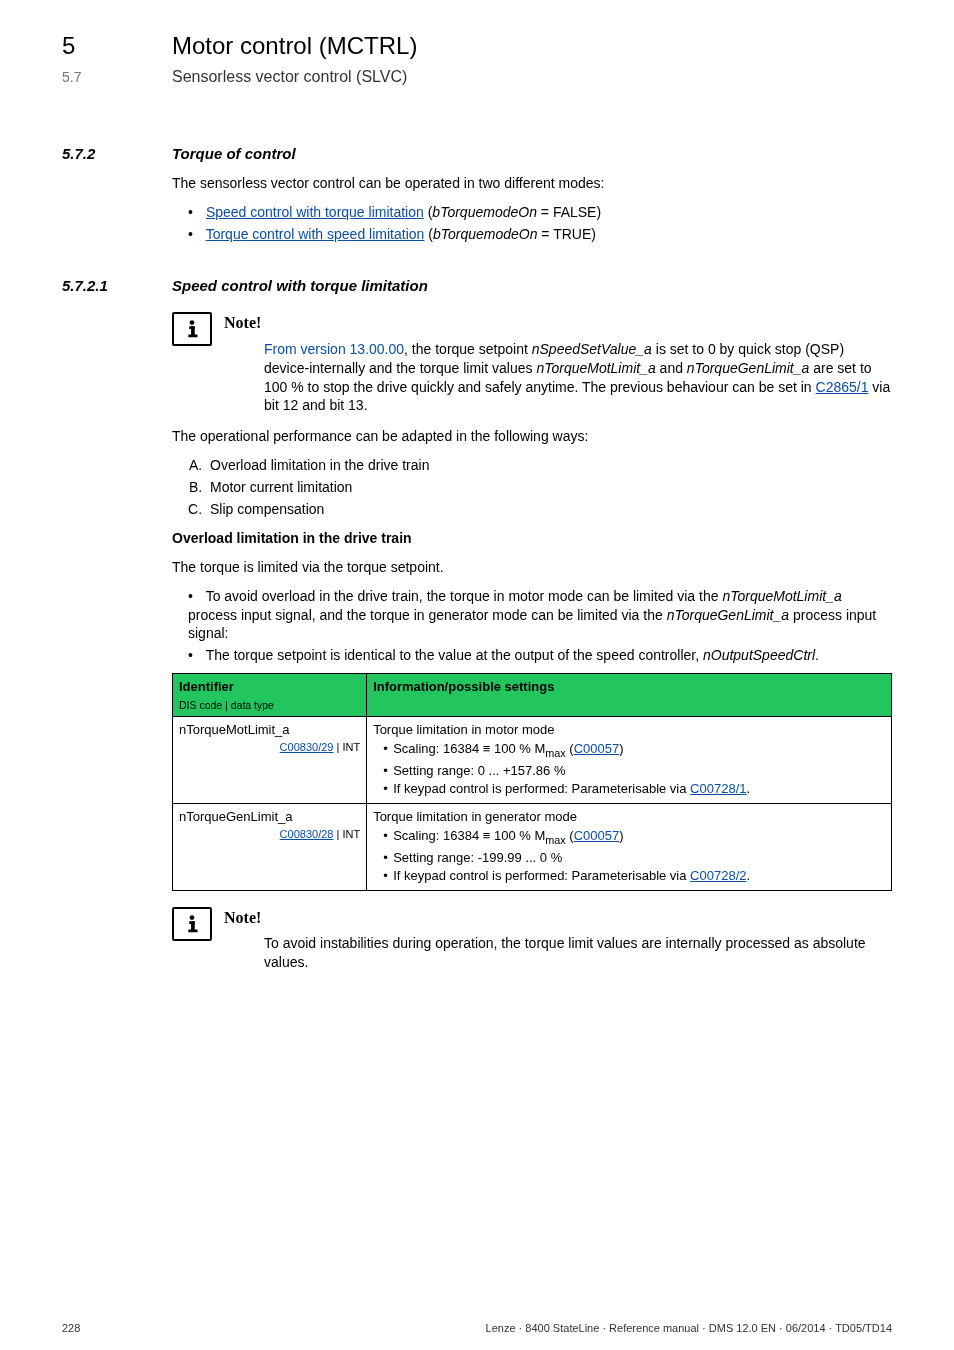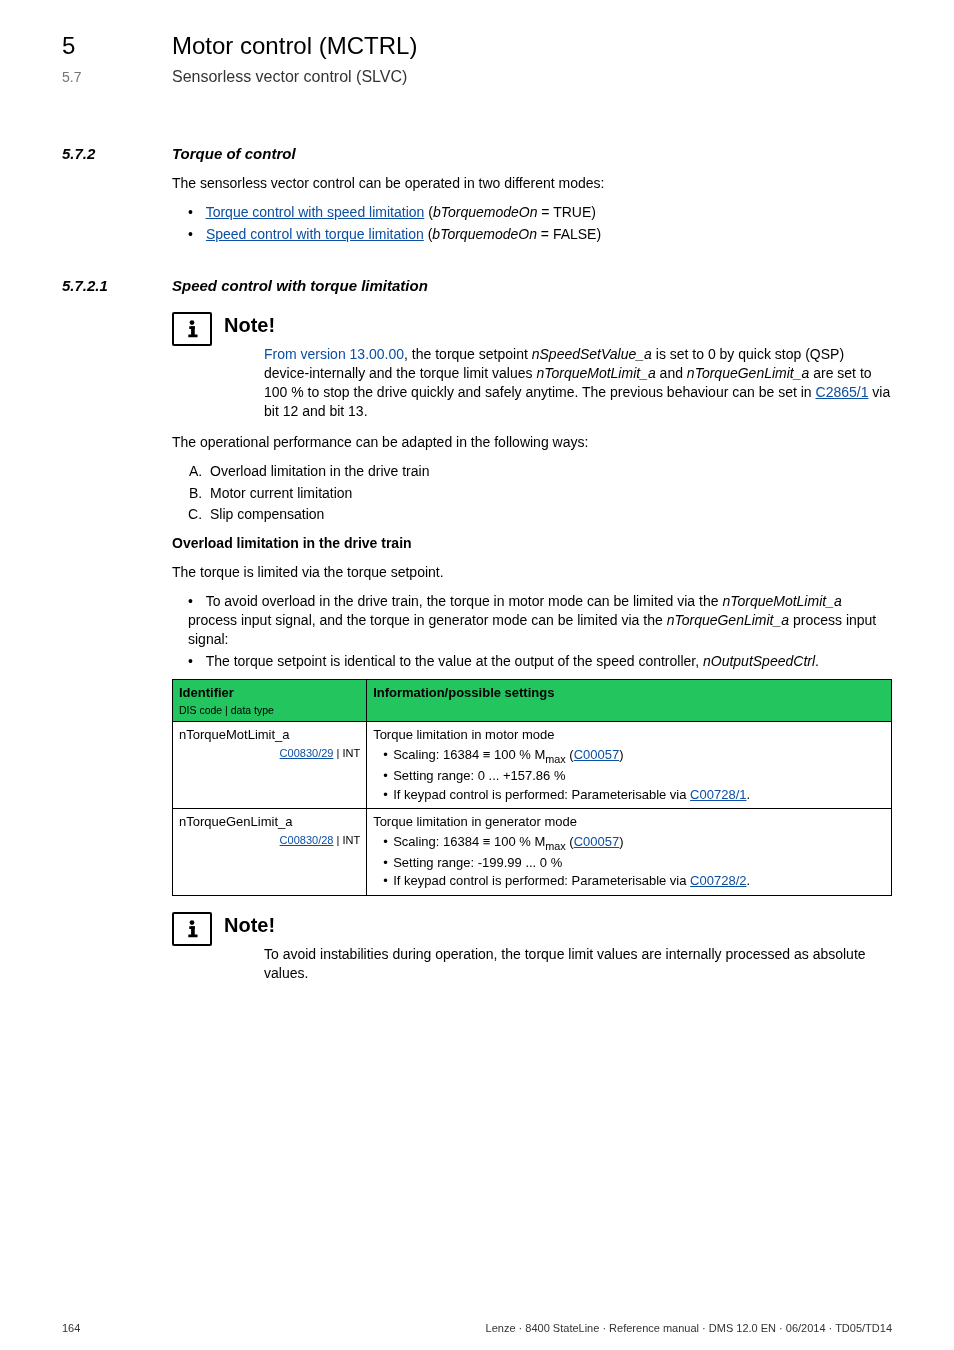--- a/index.html
+++ b/index.html
@@ -115,23 +115,24 @@
     height: 30px;
     border: 2px solid #000;
     border-radius: 2px;
     display: flex;
     align-items: center;
     justify-content: center;
   }
   .note-icon svg { display: block; }
   .note-content { flex: 1 1 auto; }
   .note-title {
-    font-size: 20px;
+    font-size: 16px;
     font-weight: bold;
     margin-bottom: 6px;
+    font-family: Liberation Serif, serif;
   }
   .note-text {
     padding-left: 40px;
     margin-top: 2px;
   }
 
   table.data {
     border-collapse: collapse;
     width: 100%;
     margin: 8px 0 14px 0;
@@ -200,24 +201,24 @@
   <div class="dash-rule">_ _ _ _ _ _ _ _ _ _ _ _ _ _ _ _ _ _ _ _ _ _ _ _ _ _ _ _ _ _ _ _ _ _ _ _ _ _ _ _ _ _ _ _ _ _ _ _ _ _ _ _ _ _ _ _ _ _ _ _ _ _ _ _</div>
 
   <div class="sec-heading">
     <div class="sec-num">5.7.2</div>
     <div class="sec-title">Torque of control</div>
   </div>
   <div class="body">
     <div class="para">The sensorless vector control can be operated in two different modes:</div>
     <ul class="bullets">
       <li>
-        <span class="link">Torque control with speed limitation</span><span> (</span><span class="ital">bTorquemodeOn</span><span> = TRUE)</span>
+        <span class="link">Speed control with torque limitation</span><span> (</span><span class="ital">bTorquemodeOn</span><span> = FALSE)</span>
       </li>
       <li>
-        <span class="link">Speed control with torque limitation</span><span> (</span><span class="ital">bTorquemodeOn</span><span> = FALSE)</span>
+        <span class="link">Torque control with speed limitation</span><span> (</span><span class="ital">bTorquemodeOn</span><span> = TRUE)</span>
       </li>
     </ul>
   </div>
 
   <div class="sec-heading">
     <div class="sec-num">5.7.2.1</div>
     <div class="sec-title">Speed control with torque limitation</div>
   </div>
   <div class="body">
 
@@ -307,16 +308,16 @@
       </div>
       <div class="note-content">
         <div class="note-title">Note!</div>
         <div class="note-text">To avoid instabilities during operation, the torque limit values are internally processed as absolute values.</div>
       </div>
     </div>
 
   </div>
 
   <div class="footer">
-    <span>164</span>
+    <span>228</span>
     <span>Lenze · 8400 StateLine · Reference manual · DMS 12.0 EN · 06/2014 · TD05/TD14</span>
   </div>
 </div>
 
 </body></html>

